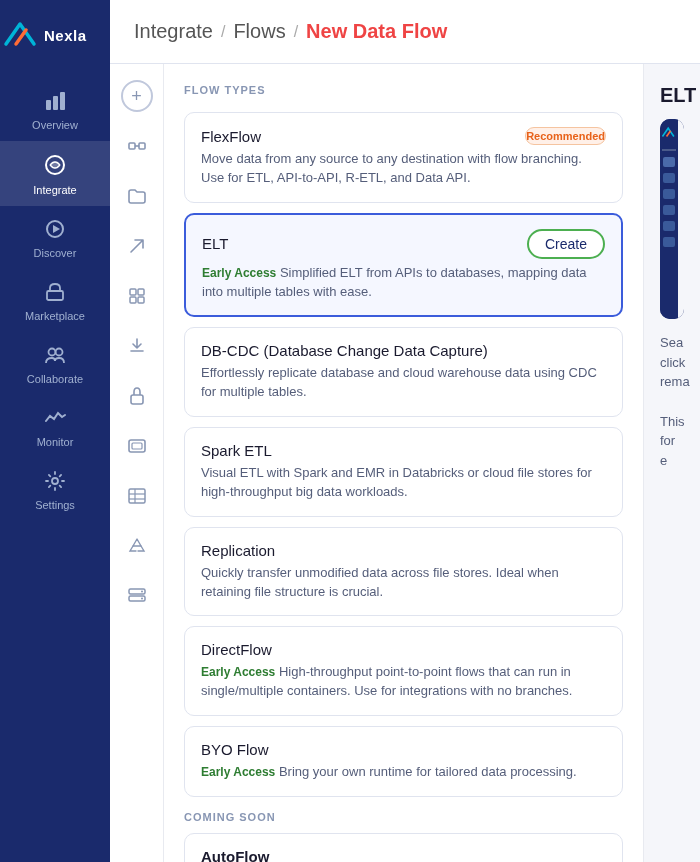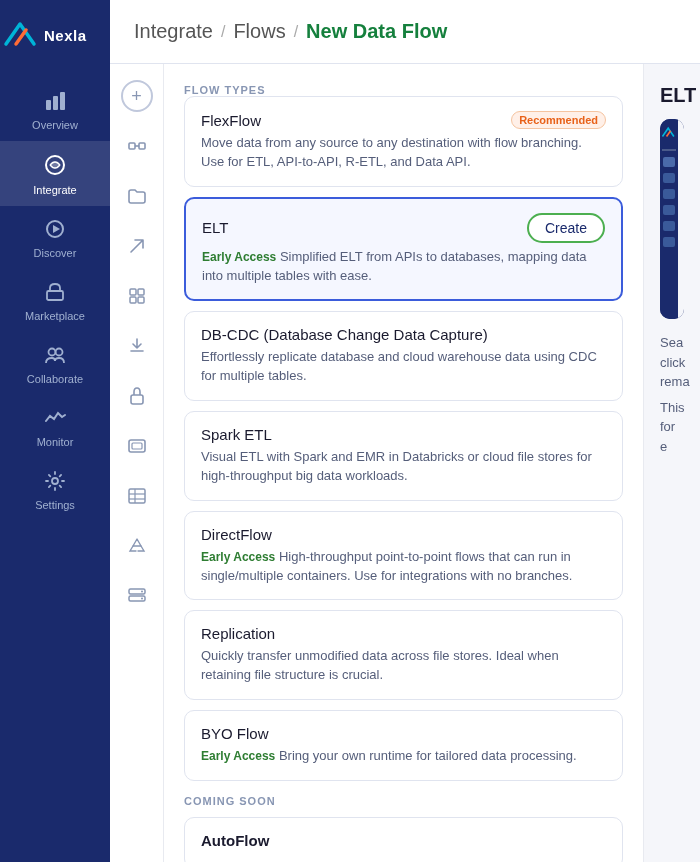--- a/index.html
+++ b/index.html
@@ -89,21 +89,21 @@
     }
     .breadcrumb .bc-link {
       color: #555;
       font-weight: 400;
     }
     .breadcrumb .bc-sep {
       color: #aaa;
       font-size: 16px;
     }
     .breadcrumb .bc-current {
-      color: #15803d;
+      color: #ef4444;
       font-weight: 600;
     }
 
     
     .body-area {
       display: flex;
       flex: 1;
       overflow: hidden;
     }
 
@@ -144,21 +144,21 @@
       overflow-y: auto;
       padding: 20px 20px 20px 20px;
       border-right: 1px solid #e8eaf0;
       flex-shrink: 0;
     }
     .section-label {
       font-size: 11px;
       font-weight: 700;
       color: #8896b3;
       letter-spacing: 1px;
-      margin-bottom: 0;
+      margin-bottom: 16px;
       text-transform: uppercase;
     }
     .flow-card {
       border: 1.5px solid #e0e4ef;
       border-radius: 10px;
       padding: 14px 16px;
       margin-bottom: 10px;
       background: #fff;
       cursor: pointer;
     }
@@ -180,21 +180,21 @@
     .flow-card-desc {
       font-size: 13px;
       color: #555e7a;
       line-height: 1.45;
     }
     .badge-recommended {
       background: #fff0e8;
       color: #e8621a;
       font-size: 11px;
       font-weight: 600;
-      padding: 2px 7px;
+      padding: 2px 0;
       border-radius: 12px;
       border: 1px solid #f5c4a0;
     }
     .badge-early-access {
       color: #2e7d32;
       font-size: 12px;
       font-weight: 600;
     }
     .create-btn {
       background: #fff;
@@ -445,33 +445,33 @@
 
       <div class="flow-card">
         <div class="flow-card-header">
           <span class="flow-card-title">Spark ETL</span>
         </div>
         <div class="flow-card-desc">Visual ETL with Spark and EMR in Databricks or cloud file stores for high-throughput big data workloads.</div>
       </div>
 
       <div class="flow-card">
         <div class="flow-card-header">
+          <span class="flow-card-title">Replication</span>
+        </div>
+        <div class="flow-card-desc">Quickly transfer unmodified data across file stores. Ideal when retaining file structure is crucial.</div>
+      </div>
+
+      <div class="flow-card">
+        <div class="flow-card-header">
           <span class="flow-card-title">DirectFlow</span>
         </div>
         <div class="flow-card-desc">
           <span class="badge-early-access">Early Access</span>
           <span>High-throughput point-to-point flows that can run in single/multiple containers. Use for integrations with no branches.</span>
         </div>
-      </div>
-
-      <div class="flow-card">
-        <div class="flow-card-header">
-          <span class="flow-card-title">Replication</span>
-        </div>
-        <div class="flow-card-desc">Quickly transfer unmodified data across file stores. Ideal when retaining file structure is crucial.</div>
       </div>
 
       <div class="flow-card">
         <div class="flow-card-header">
           <span class="flow-card-title">BYO Flow</span>
         </div>
         <div class="flow-card-desc">
           <span class="badge-early-access">Early Access</span>
           <span>Bring your own runtime for tailored data processing.</span>
         </div>
@@ -504,18 +504,18 @@
             <div style="width:12px;height:10px;background:#3a5a9a;border-radius:2px;"></div>
             <div style="width:12px;height:10px;background:#3a5a9a;border-radius:2px;"></div>
             <div style="width:12px;height:10px;background:#3a5a9a;border-radius:2px;"></div>
           </div>
           <div style="flex:1; background:#f5f6fa; padding:8px; position:relative;">
             
           </div>
         </div>
       </div>
       <div class="preview-desc">
-        <p style="margin-bottom:6px;">Sea<br>click<br>rema</p>
+        <p style="margin-bottom:20px;">Sea<br>click<br>rema</p>
         <p>This<br>for e</p>
       </div>
     </div>
   </div>
 </div>
 
 </body></html>

